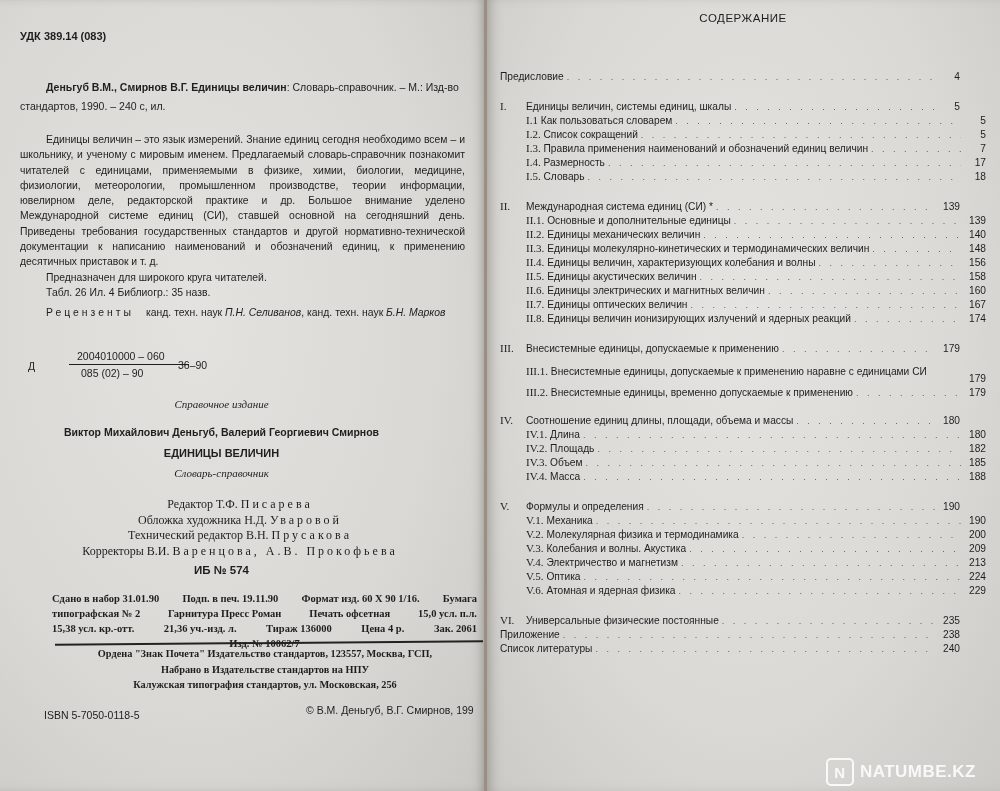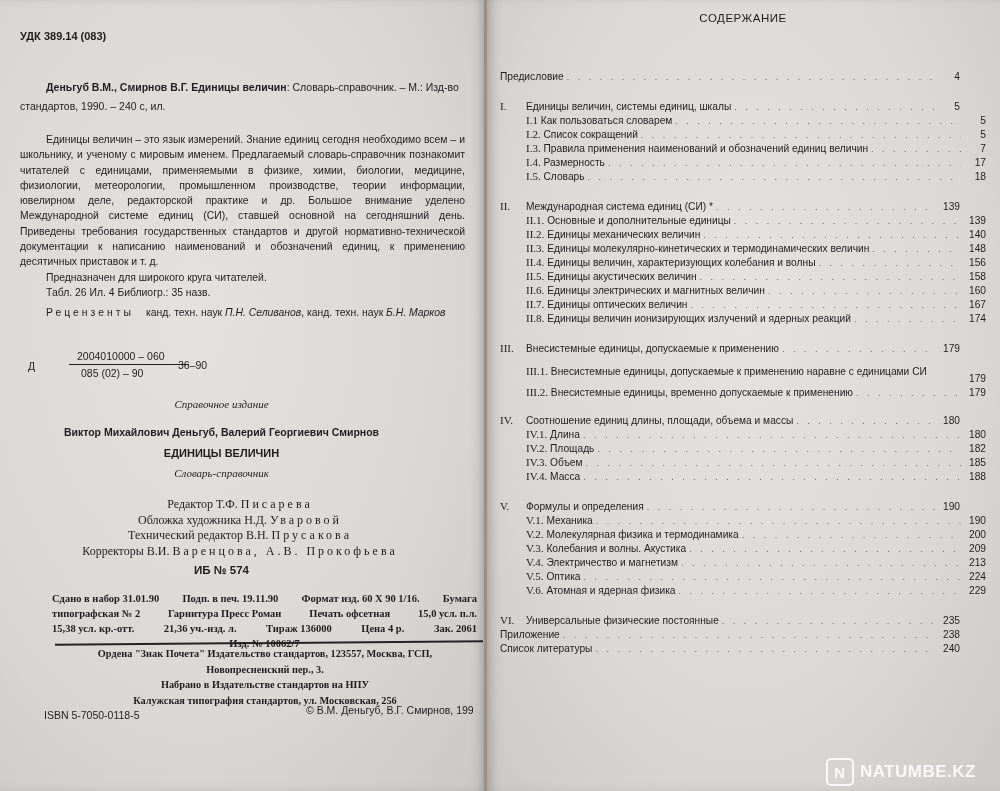--- a/index.html
+++ b/index.html
@@ -122,21 +122,20 @@
     <span>Цена 4 р.</span>
     <span>Зак. 2061</span>
   </div>
   <div class="c">Изд. № 10062/7</div>
 </div>
 
 <div class="abs rule"></div>
 
 <div class="abs pub">
   <div>Ордена "Знак Почета" Издательство стандартов, 123557, Москва, ГСП,</div>
-  <div>Новопресненский пер., 3.</div>
   <div>Набрано в Издательстве стандартов на НПУ</div>
   <div>Калужская типография стандартов, ул. Московская, 256</div>
 </div>
 
 <div class="abs isbn">ISBN 5-7050-0118-5</div>
 <div class="abs copy">© В.М. Деньгуб, В.Г. Смирнов, 199</div>
 
 <div class="abs toc-title">СОДЕРЖАНИЕ</div>
 
 <div class="toc">

